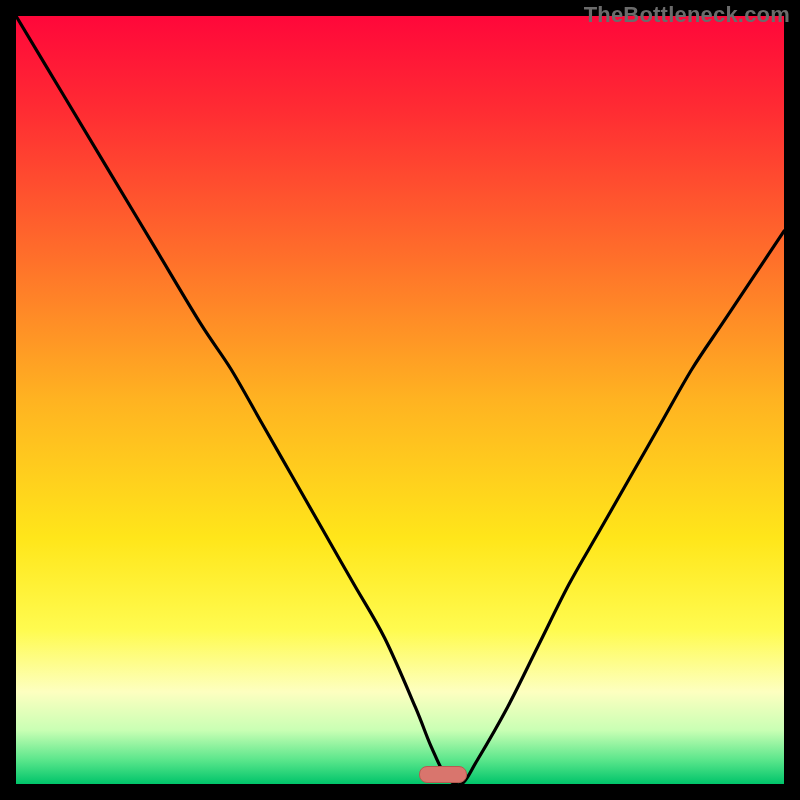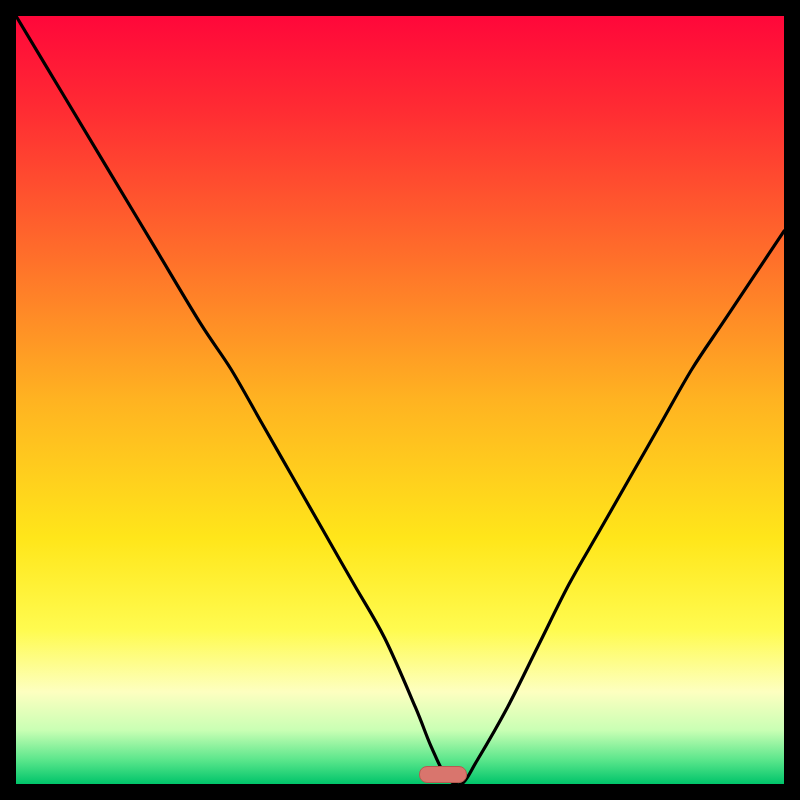--- a/index.html
+++ b/index.html
@@ -78,13 +78,14 @@
       <rect x="0" y="0" width="768" height="768" fill="url(#bgGrad)"></rect>
     </svg>
 
     <svg class="curve" viewBox="0 0 768 768" preserveAspectRatio="none">
       <path id="curvePath" d="M 0 0 C 7.68 12.799999999999992, 30.72 51.199999999999974, 46.08 76.79999999999995 C 61.44 102.39999999999993, 76.8 127.99999999999989, 92.16 153.5999999999999 C 107.52 179.19999999999993, 122.88000000000001 204.80000000000007, 138.24 230.4000000000001 C 153.60000000000002 256.0000000000001, 171.51999999999998 286.7200000000001, 184.32 307.20000000000005 C 197.12 327.68, 204.8 336.64, 215.04000000000002 353.28 C 225.28000000000003 369.91999999999996, 235.51999999999998 389.12, 245.76 407.04 C 256 424.96000000000004, 266.24 442.88, 276.48 460.79999999999995 C 286.72 478.7199999999999, 296.96000000000004 496.63999999999993, 307.20000000000005 514.56 C 317.44000000000005 532.4799999999999, 327.68 550.4, 337.92 568.3199999999999 C 348.16 586.2399999999999, 358.4 601.5999999999999, 368.64 622.0799999999999 C 378.88 642.56, 391.68 673.28, 399.36 691.2 C 407.04 709.1200000000001, 409.6 718.08, 414.72 729.6 C 419.84000000000003 741.12, 424.96000000000004 753.9200000000001, 430.08000000000004 760.32 C 435.20000000000005 766.72, 440.31999999999994 770.56, 445.43999999999994 768 C 450.55999999999995 765.44, 453.11999999999995 757.76, 460.79999999999995 744.96 C 468.47999999999996 732.1600000000001, 481.28 710.4000000000001, 491.52 691.2 C 501.76 672, 512 650.24, 522.24 629.76 C 532.48 609.28, 542.72 587.52, 552.96 568.3199999999999 C 563.2 549.1199999999999, 573.44 532.4799999999999, 583.6800000000001 514.56 C 593.9200000000001 496.63999999999993, 604.1600000000001 478.7199999999999, 614.4000000000001 460.79999999999995 C 624.6400000000001 442.88, 634.88 424.96000000000004, 645.12 407.04 C 655.36 389.12, 665.6 369.91999999999996, 675.84 353.28 C 686.08 336.64, 696.32 322.56000000000006, 706.5600000000001 307.20000000000005 C 716.8000000000001 291.84000000000003, 727.04 276.48, 737.28 261.12 C 747.52 245.76, 762.88 222.71999999999997, 768 215.03999999999996" fill="none" stroke-width="3.2" stroke-linecap="round" stroke-linejoin="round" stroke="#000000"></path>
     </svg>
 
     <div class="marker" style="left: 403.2px; top: 749.568px; width: 46.08px; height: 15.36px; background: rgb(217, 117, 109); border: 1px solid rgb(182, 91, 81);"></div>
   </div>
 
+  <div class="watermark">TheBottleneck.com</div>
 </div>
 
 </body></html>

